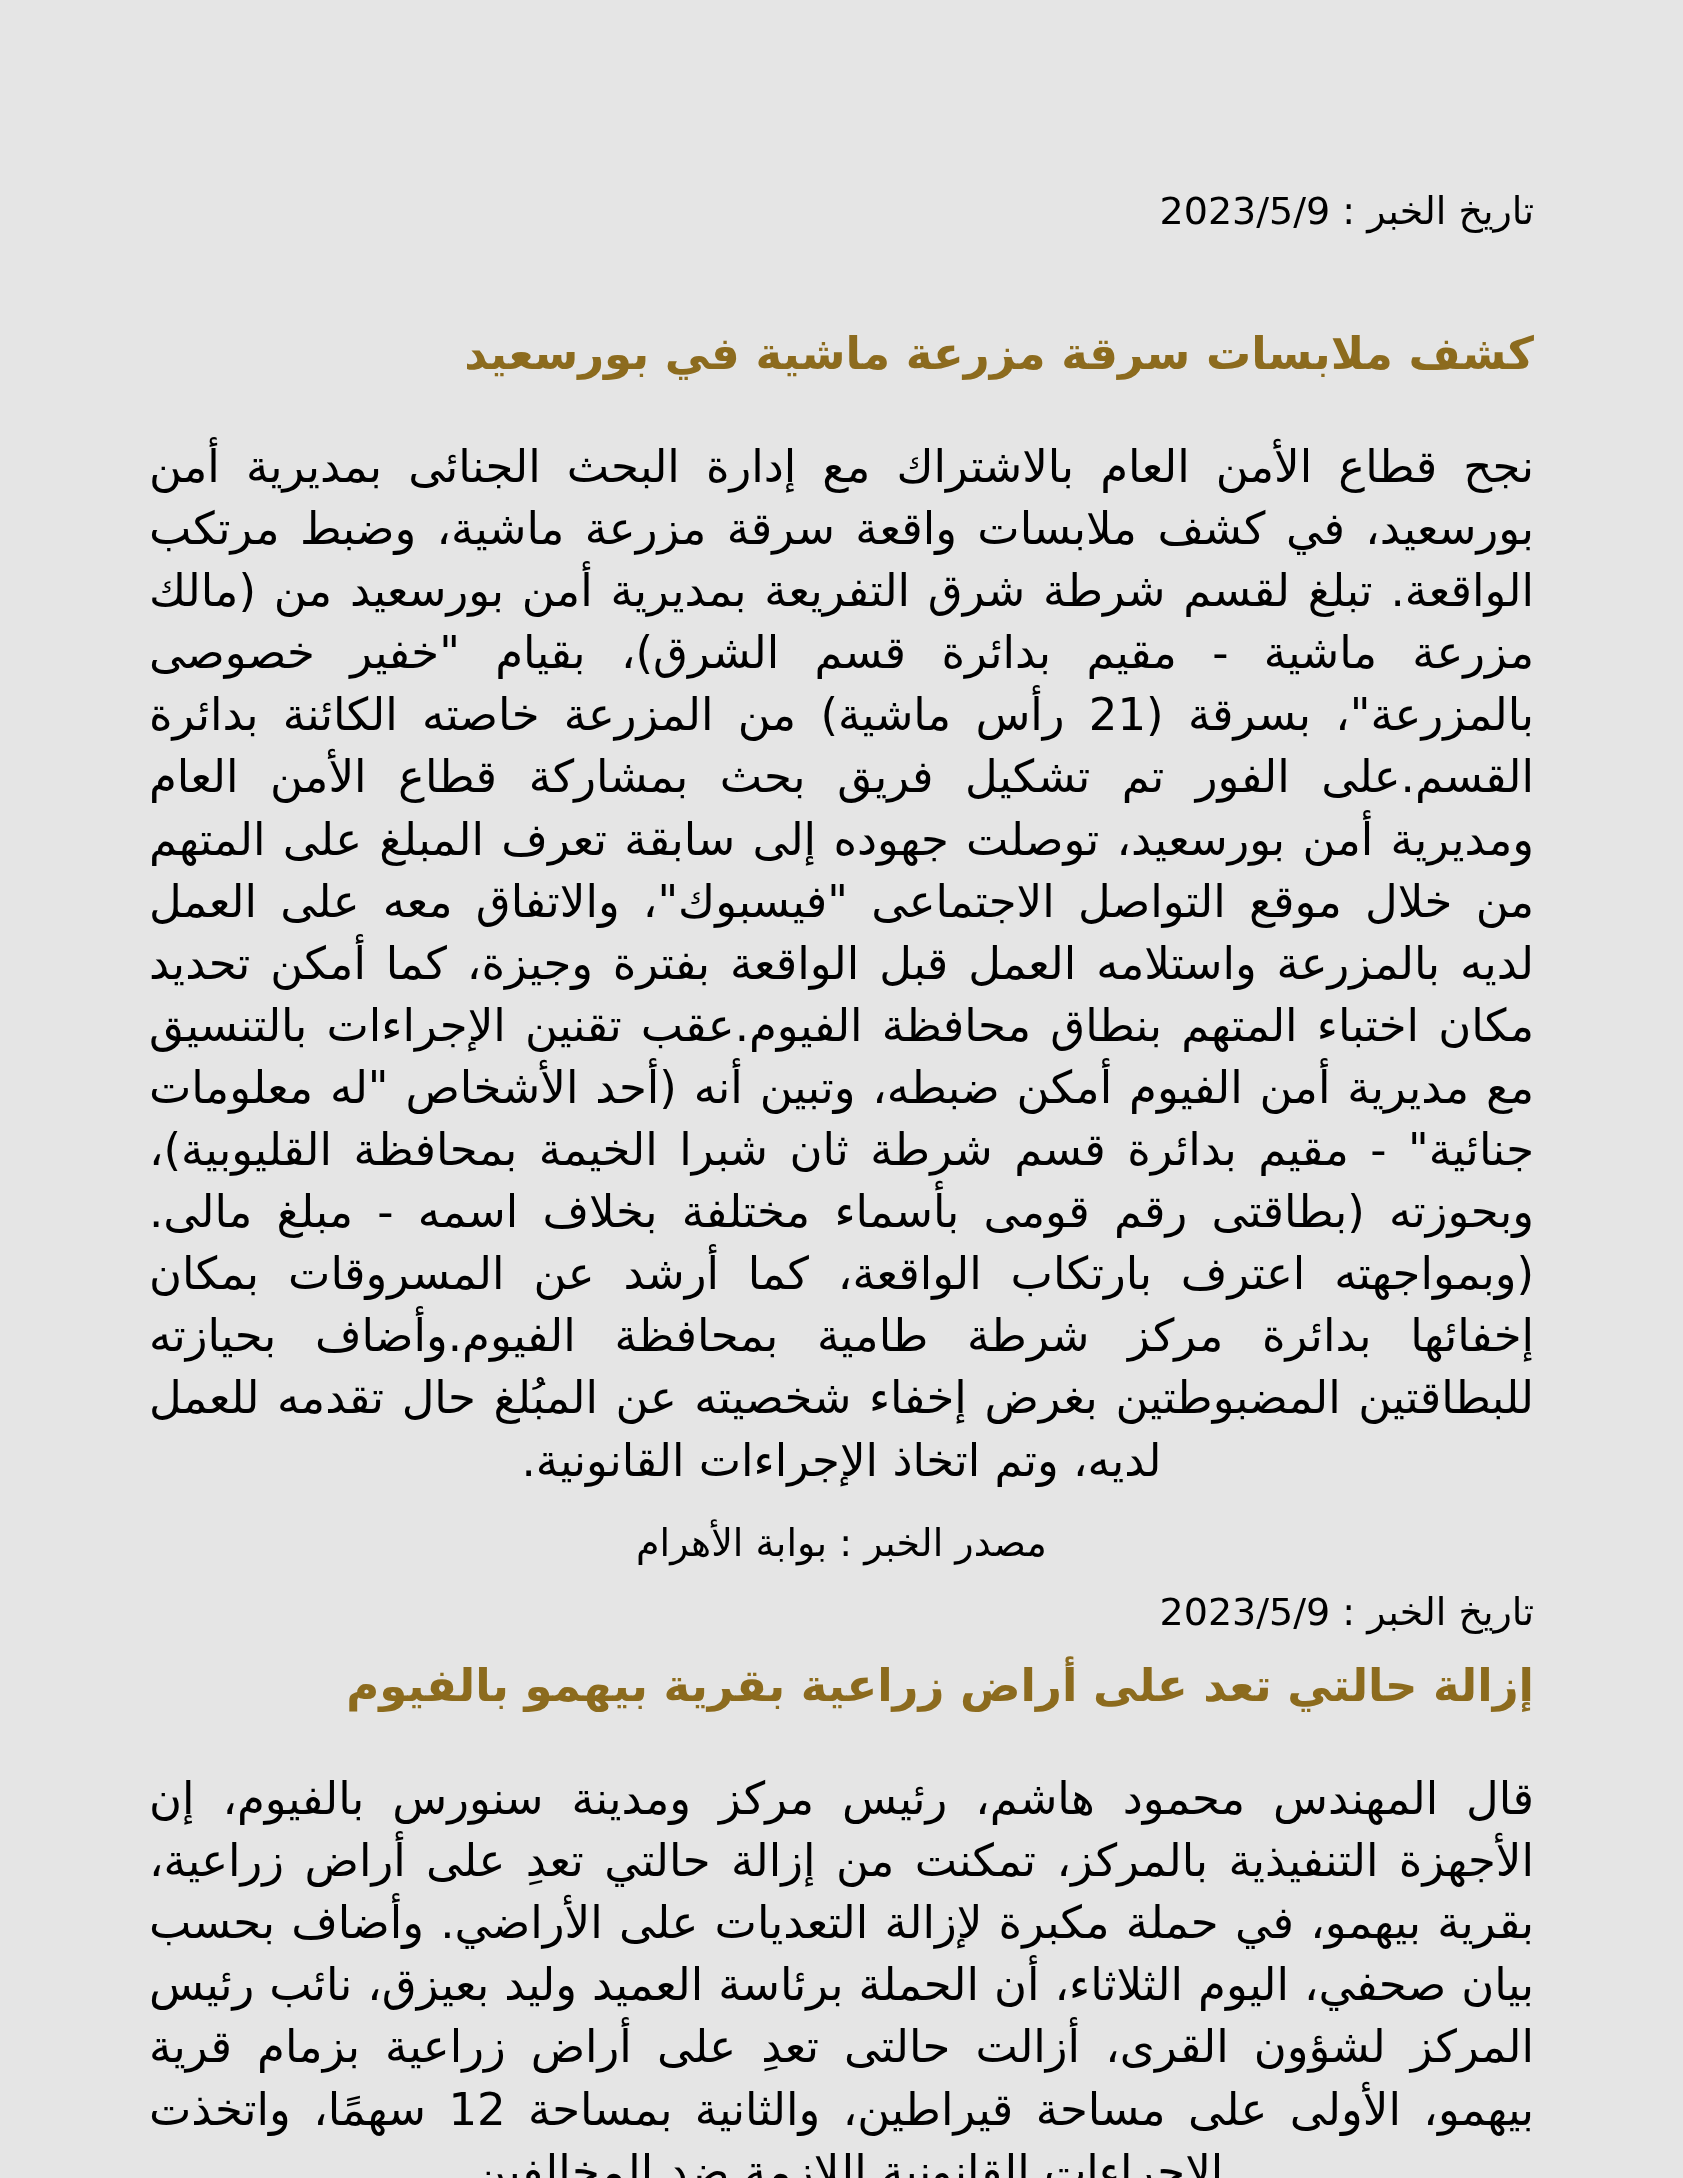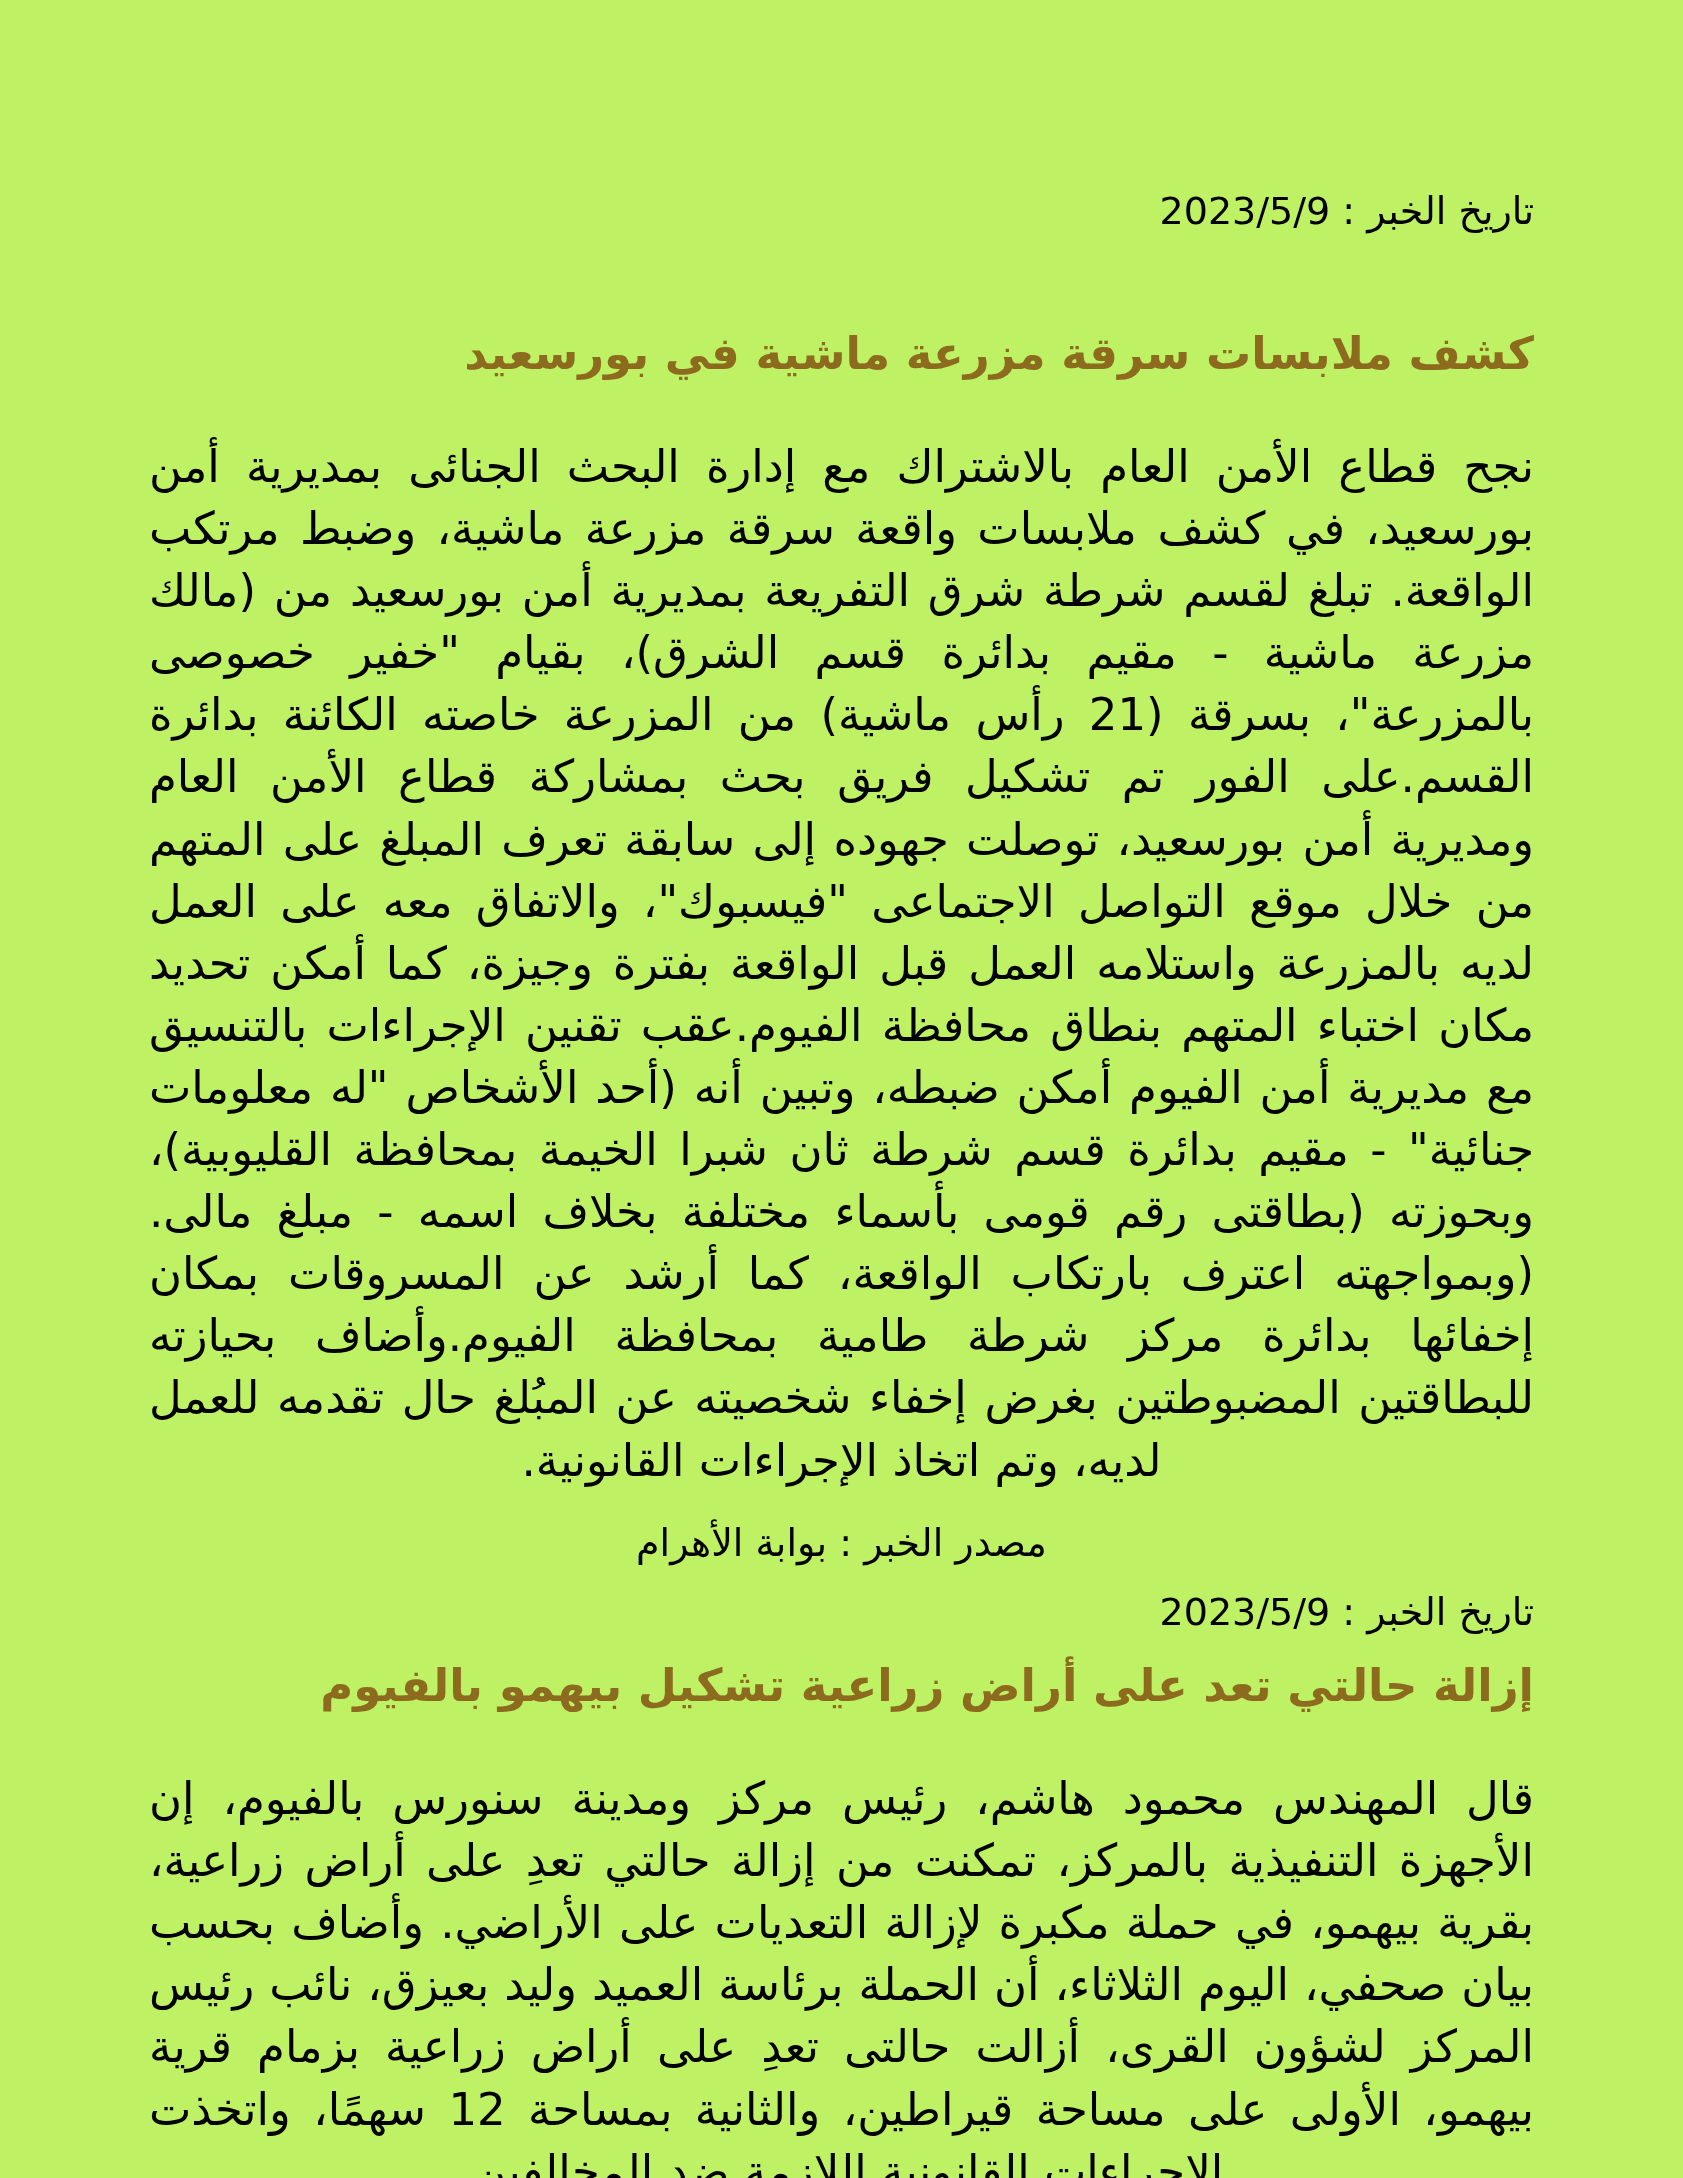--- a/index.html
+++ b/index.html
@@ -5,21 +5,21 @@
   html, body {
     margin: 0;
     padding: 0;
     background: #ffffff;
   }
   .page {
     position: relative;
     width: 1683px;
     height: 2178px;
     box-sizing: border-box;
-    background: #bef264;
+    background: #e5e5e5;
     direction: rtl;
     unicode-bidi: embed;
     padding: 188px 149px 0 149px;
     font-family: "DejaVu Sans", sans-serif;
     color: #000000;
     overflow: hidden;
   }
   .meta-line {
     margin: 0;
     font-size: 38px;
@@ -78,21 +78,21 @@
   <p class="article-body">نجح قطاع الأمن العام بالاشتراك مع إدارة البحث الجنائى بمديرية أمن بورسعيد، في كشف ملابسات واقعة سرقة مزرعة ماشية، وضبط مرتكب الواقعة. تبلغ لقسم شرطة شرق التفريعة بمديرية أمن بورسعيد من (مالك مزرعة ماشية - مقيم بدائرة قسم الشرق)، بقيام "خفير خصوصى بالمزرعة"، بسرقة (21 رأس ماشية) من المزرعة خاصته الكائنة بدائرة القسم.على الفور تم تشكيل فريق بحث بمشاركة قطاع الأمن العام ومديرية أمن بورسعيد، توصلت جهوده إلى سابقة تعرف المبلغ على المتهم من خلال موقع التواصل الاجتماعى "فيسبوك"، والاتفاق معه على العمل لديه بالمزرعة واستلامه العمل قبل الواقعة بفترة وجيزة، كما أمكن تحديد مكان اختباء المتهم بنطاق محافظة الفيوم.عقب تقنين الإجراءات بالتنسيق مع مديرية أمن الفيوم أمكن ضبطه، وتبين أنه (أحد الأشخاص "له معلومات جنائية" - مقيم بدائرة قسم شرطة ثان شبرا الخيمة بمحافظة القليوبية)، وبحوزته (بطاقتى رقم قومى بأسماء مختلفة بخلاف اسمه - مبلغ مالى.(وبمواجهته اعترف بارتكاب الواقعة، كما أرشد عن المسروقات بمكان إخفائها بدائرة مركز شرطة طامية بمحافظة الفيوم.وأضاف بحيازته للبطاقتين المضبوطتين بغرض إخفاء شخصيته عن المبُلغ حال تقدمه للعمل لديه، وتم اتخاذ الإجراءات القانونية.</p>
 
   <p class="meta-line source-line">
     <span>مصدر الخبر</span><span class="meta-sep"> : </span><span>بوابة الأهرام</span>
   </p>
 
   <p class="meta-line date-line-mid">
     <span>تاريخ الخبر</span><span class="meta-sep"> : </span><span>2023/5/9</span>
   </p>
 
-  <h1 class="article-title title-after-date">إزالة حالتي تعد على أراض زراعية تشكيل بيهمو بالفيوم</h1>
+  <h1 class="article-title title-after-date">إزالة حالتي تعد على أراض زراعية بقرية بيهمو بالفيوم</h1>
 
   <p class="article-body">قال المهندس محمود هاشم، رئيس مركز ومدينة سنورس بالفيوم، إن الأجهزة التنفيذية بالمركز، تمكنت من إزالة حالتي تعدِ على أراض زراعية، بقرية بيهمو، في حملة مكبرة لإزالة التعديات على الأراضي. وأضاف بحسب بيان صحفي، اليوم الثلاثاء، أن الحملة برئاسة العميد وليد بعيزق، نائب رئيس المركز لشؤون القرى، أزالت حالتى تعدِ على أراض زراعية بزمام قرية بيهمو، الأولى على مساحة قيراطين، والثانية بمساحة 12 سهمًا، واتخذت الإجراءات القانونية اللازمة ضد المخالفين.</p>
 
   <p class="meta-line source-line source-line-2">
     <span>مصدر الخبر</span><span class="meta-sep"> : </span><span>بوابة الأهرام</span>
   </p>
 
   <p class="meta-line date-line-end">
     <span>تاريخ الخبر</span><span class="meta-sep"> : </span><span>2023/5/9</span>
   </p>

